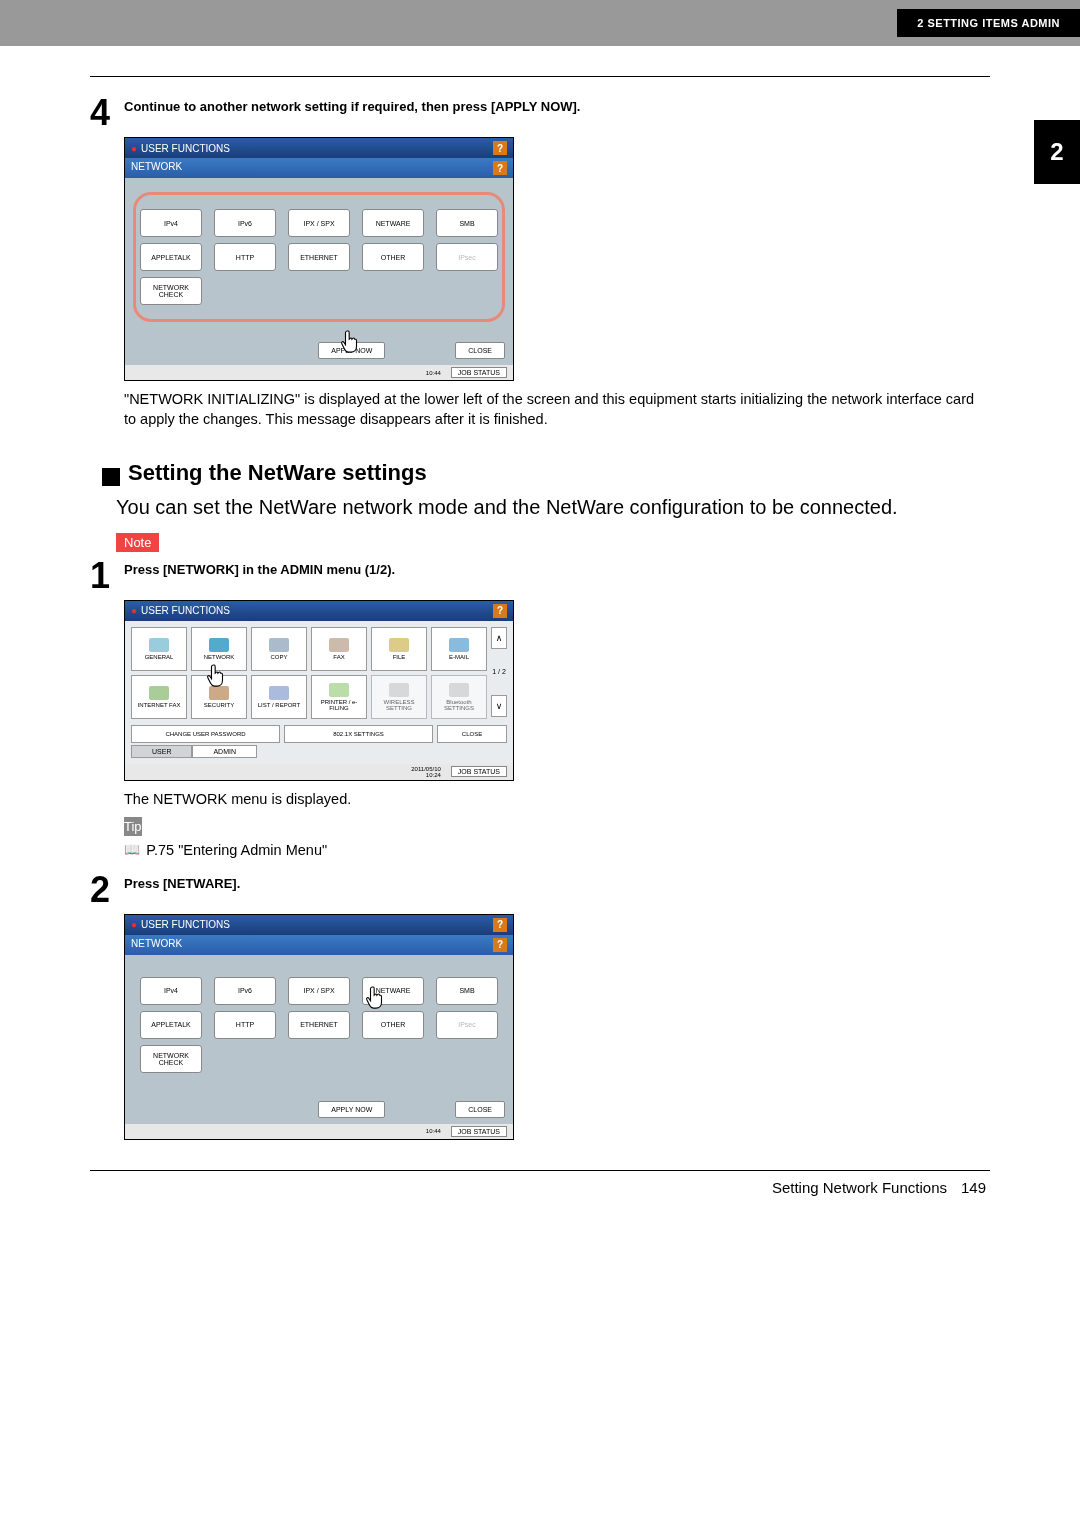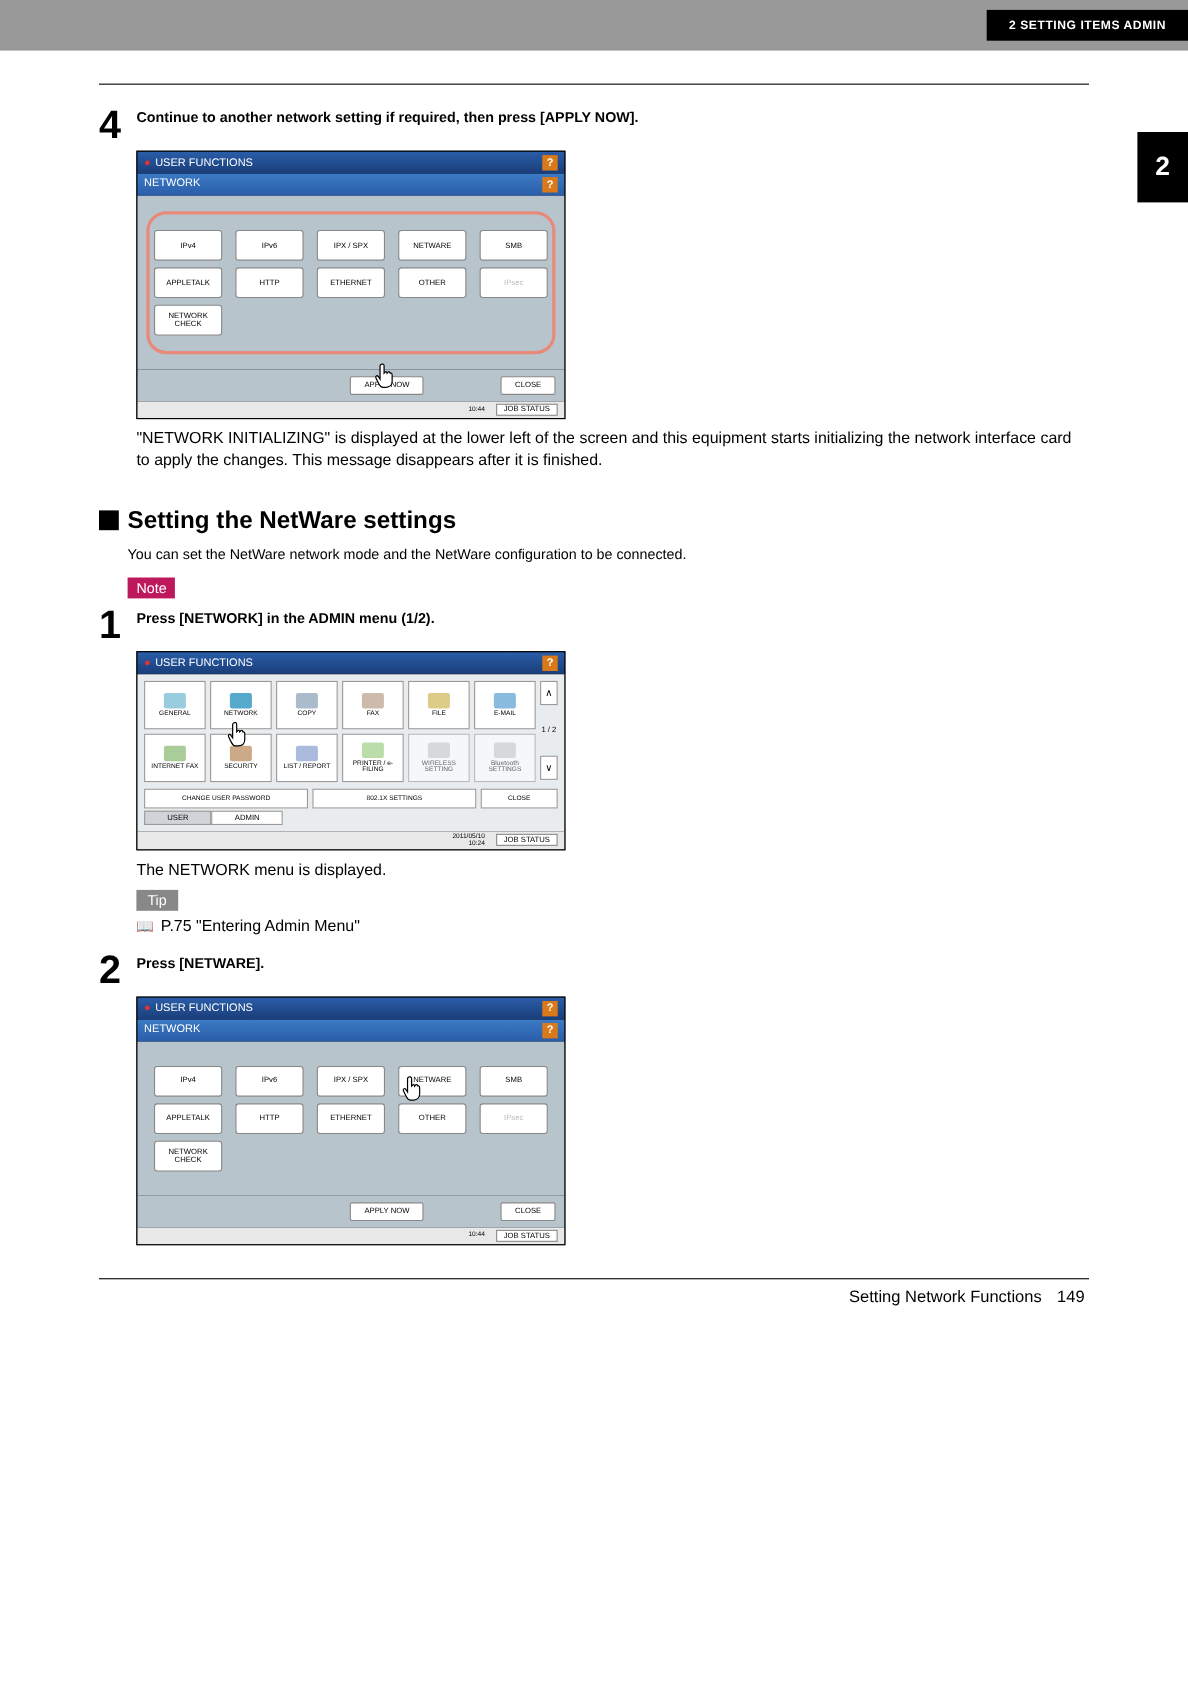--- a/index.html
+++ b/index.html
@@ -24,26 +24,26 @@
     .sb-btn { background:#fff; border:1px solid #888; border-radius:3px; width:62px; height:28px; font-size:7px; display:flex; align-items:center; justify-content:center; text-align:center; line-height:1; }
     .sb-btn.disabled { color:#bbb; }
     .sb-bottom { background:#b8c4cc; padding:6px 8px; display:flex; justify-content:flex-end; gap:70px; }
     .sb-bottom-btn { background:#fff; border:1px solid #888; font-size:7px; padding:4px 12px; border-radius:2px; }
     .sb-status { background:#e8e8e8; padding:2px 6px; font-size:7px; display:flex; justify-content:flex-end; gap:10px; align-items:center; }
     .sb-status-btn { background:#fff; border:1px solid #888; padding:1px 6px; font-size:7px; }
     .sb-date { font-size:6px; text-align:right; line-height:1; }
     .hand-cursor { position:absolute; width:22px; height:26px; pointer-events:none; }
     .screenshot-wrap { position: relative; }
     .body-text { font-size: 14.5px; margin-left: 34px; margin-bottom: 8px; line-height: 1.4; }
-    .section-head { display:flex; align-items:center; gap:8px; margin: 30px 0 10px 0; }
+    .section-head { display:flex; align-items:flex-end; gap:8px; margin: 30px 0 10px 12px; }
     .section-square { width:18px; height:18px; background:#000; }
     .section-title { font-size: 22px; font-weight:bold; }
-    .intro-text { font-size: 13px; margin-left: 26px; margin-bottom: 14px; }
-    .note-badge { background:#be185d; color:#fff; font-size:13px; padding:2px 8px; display:inline-block; margin-left:26px; margin-bottom:6px; }
-    .tip-badge { background:#888; color:#fff; font-size:13px; padding:2px 10px; display:inline-block; margin-left:34px; margin-bottom:6px; }
+    .intro-text { font-size: 20px; margin-left: 26px; margin-bottom: 14px; }
+    .note-badge { background:#ef4444; color:#fff; font-size:13px; padding:2px 8px; display:inline-block; margin-left:26px; margin-bottom:6px; }
+    .tip-badge { background:#888; color:#fff; font-size:13px; padding:2px 0; display:inline-block; margin-left:34px; margin-bottom:6px; }
     .ref-line { margin-left:34px; font-size:14.5px; display:flex; align-items:center; gap:6px; }
     .book-icon { font-size:13px; }
     .footer-line { border:none; border-top:1px solid #000; margin: 30px 0 8px 0; }
     .footer-row { display:flex; justify-content:flex-end; font-size:15px; padding-right:4px; gap:14px; }
     
     .admin-grid { background:#e8ecee; padding:6px; }
     .admin-row { display:flex; gap:4px; margin-bottom:4px; }
     .admin-cell { background:#fff; border:1px solid #999; width:56px; height:44px; display:flex; flex-direction:column; align-items:center; justify-content:center; font-size:6px; text-align:center; gap:2px; }
     .admin-cell-icon { width:20px; height:14px; background:#8ab; border-radius:2px; }
     .admin-pager { width:26px; display:flex; flex-direction:column; gap:4px; }

